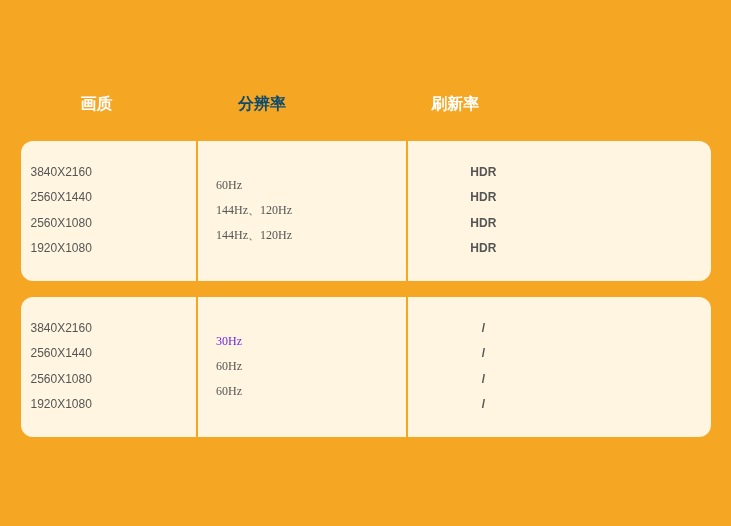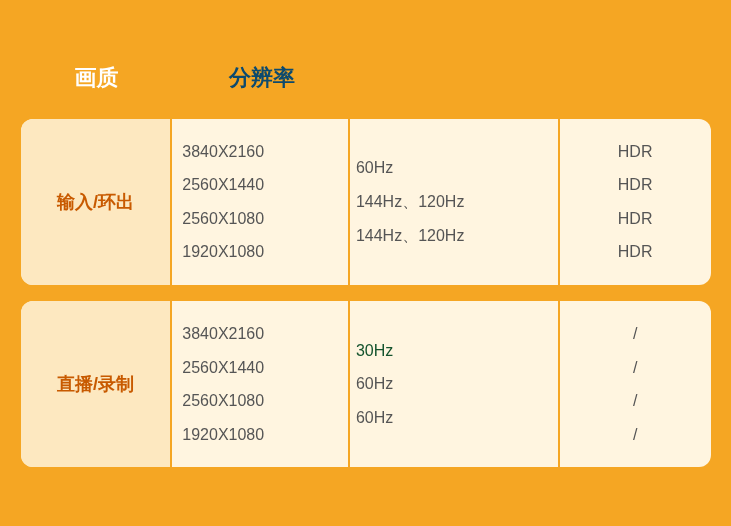--- a/index.html
+++ b/index.html
@@ -68,71 +68,73 @@
       justify-content: center;
       padding: 16px 10px;
       border-right: 2px solid #f5a623;
     }
 
     .refresh-col {
       width: 39%;
       display: flex;
       flex-direction: column;
       justify-content: center;
-      padding: 16px 6px;
+      padding: 16px 18px;
       border-right: 2px solid #f5a623;
+      font-family: Liberation Serif, serif;
     }
 
     .other-col {
       width: 28%;
       display: flex;
       flex-direction: column;
       justify-content: center;
       padding: 16px 10px;
       align-items: center;
     }
 
     .cell-value {
-      font-size: 16px;
+      font-size: 12px;
       color: #555;
       line-height: 2.1;
       white-space: nowrap;
     }
 
     .other-col .cell-value {
       text-align: right;
+      font-weight: bold;
     }
 
     .header-row-flex {
       display: flex;
       width: 100%;
       padding: 12px 0 18px 0;
     }
 
     .hdr {
       text-align: center;
-      font-size: 22px;
+      font-size: 16px;
       font-weight: 700;
       color: #fff;
       padding: 8px 0;
     }
   </style>
 </head>
 <body style="background: rgb(245, 166, 35);">
 
 <div class="container">
 
   <div class="header-row-flex">
     <div class="hdr col-quality" style="color: rgb(255, 255, 255);">画质</div>
     <div class="hdr col-resolution" style="color: #0c4a6e;">分辨率</div>
+    <div class="hdr col-refresh" style="color: rgb(255, 255, 255);">刷新率</div>
   </div>
 
   <div class="data-section">
     <div class="data-row">
-      <div class="quality-cell" style="background: rgb(253, 232, 192); color: rgb(200, 90, 0);">输入/环出</div>
       <div class="data-cells">
         <div class="resolution-col">
           <span class="cell-value" style="color: rgb(85, 85, 85);">3840X2160</span>
           <span class="cell-value" style="color: rgb(85, 85, 85);">2560X1440</span>
           <span class="cell-value" style="color: rgb(85, 85, 85);">2560X1080</span>
           <span class="cell-value" style="color: rgb(85, 85, 85);">1920X1080</span>
         </div>
         <div class="refresh-col">
           <span class="cell-value" style="color: rgb(85, 85, 85);">60Hz</span>
           <span class="cell-value" style="color: rgb(85, 85, 85);">144Hz、120Hz</span>
@@ -143,30 +145,29 @@
           <span class="cell-value" style="color: rgb(85, 85, 85);">HDR</span>
           <span class="cell-value" style="color: rgb(85, 85, 85);">HDR</span>
           <span class="cell-value" style="color: rgb(85, 85, 85);">HDR</span>
         </div>
       </div>
     </div>
   </div>
 
   <div class="data-section">
     <div class="data-row">
-      <div class="quality-cell" style="background: rgb(253, 232, 192); color: rgb(200, 90, 0);">直播/录制</div>
       <div class="data-cells">
         <div class="resolution-col">
           <span class="cell-value" style="color: rgb(85, 85, 85);">3840X2160</span>
           <span class="cell-value" style="color: rgb(85, 85, 85);">2560X1440</span>
           <span class="cell-value" style="color: rgb(85, 85, 85);">2560X1080</span>
           <span class="cell-value" style="color: rgb(85, 85, 85);">1920X1080</span>
         </div>
         <div class="refresh-col">
-          <span class="cell-value" style="color: #14532d;">30Hz</span>
+          <span class="cell-value" style="color: #6d28d9;">30Hz</span>
           <span class="cell-value" style="color: rgb(85, 85, 85);">60Hz</span>
           <span class="cell-value" style="color: rgb(85, 85, 85);">60Hz</span>
         </div>
         <div class="other-col">
           <span class="cell-value" style="color: rgb(85, 85, 85);">/</span>
           <span class="cell-value" style="color: rgb(85, 85, 85);">/</span>
           <span class="cell-value" style="color: rgb(85, 85, 85);">/</span>
           <span class="cell-value" style="color: rgb(85, 85, 85);">/</span>
         </div>
       </div>

